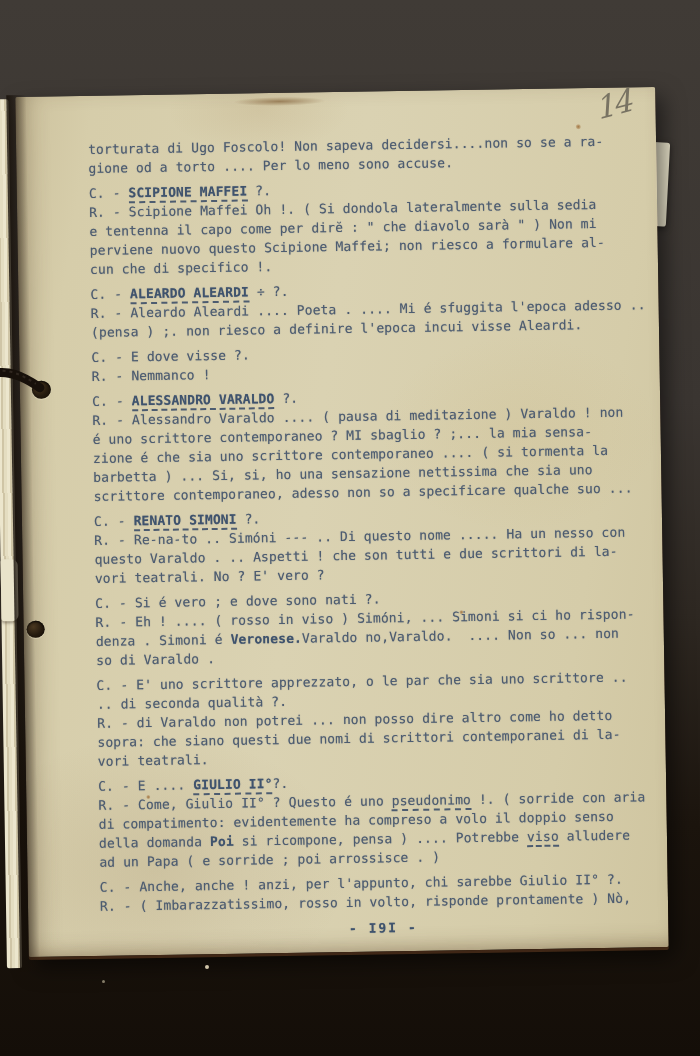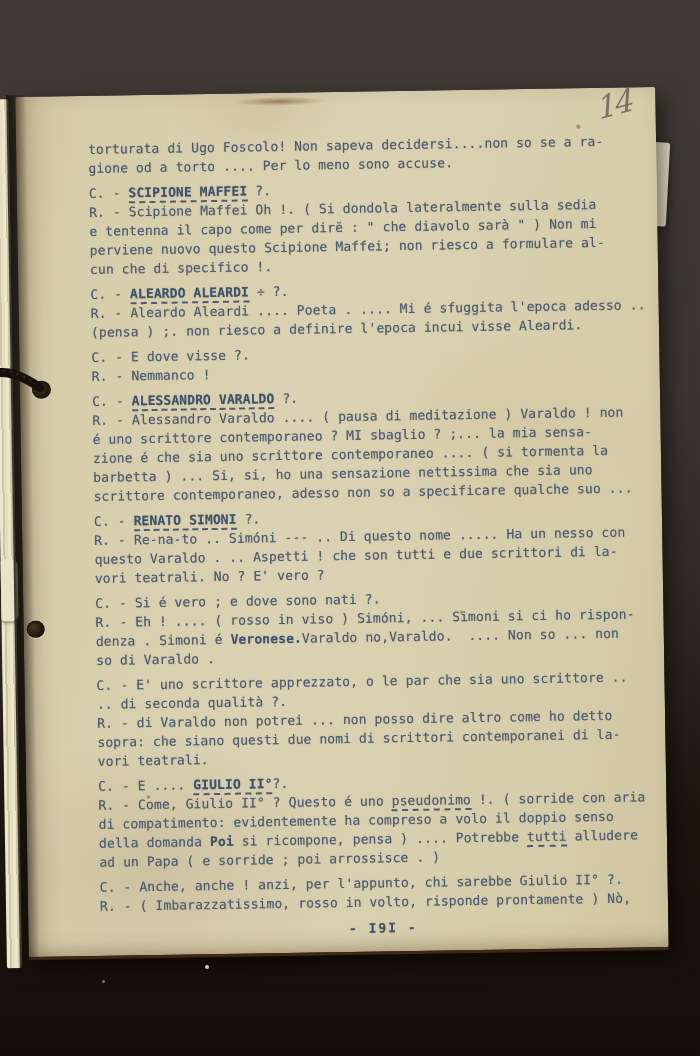--- a/index.html
+++ b/index.html
@@ -135,21 +135,21 @@
           <div class="line"><span>denza . Simoni é </span><span class="b">Veronese.</span><span>Varaldo no,Varaldo.  .... Non so ... non</span></div>
           <div class="line"><span>so di Varaldo .</span></div>
           <div class="line q"><span>C. - E' uno scrittore apprezzato, o le par che sia uno scrittore ..</span></div>
           <div class="line"><span>.. di seconda qualità ?.</span></div>
           <div class="line"><span>R. - di Varaldo non potrei ... non posso dire altro come ho detto</span></div>
           <div class="line"><span>sopra: che siano questi due nomi di scrittori contemporanei di la-</span></div>
           <div class="line"><span>vori teatrali.</span></div>
           <div class="line q"><span>C. - E .... </span><span class="h">GIULIO II°</span><span>?.</span></div>
           <div class="line"><span>R. - Come, Giulio II° ? Questo é uno </span><span class="u">pseudonimo</span><span> !. ( sorride con aria</span></div>
           <div class="line"><span>di compatimento: evidentemente ha compreso a volo il doppio senso</span></div>
-          <div class="line"><span>della domanda </span><span class="b">Poi</span><span> si ricompone, pensa ) .... Potrebbe </span><span class="u">tutti</span><span> alludere</span></div>
+          <div class="line"><span>della domanda </span><span class="b">Poi</span><span> si ricompone, pensa ) .... Potrebbe </span><span class="u">viso</span><span> alludere</span></div>
           <div class="line"><span>ad un Papa ( e sorride ; poi arrossisce . )</span></div>
           <div class="line q"><span>C. - Anche, anche ! anzi, per l'appunto, chi sarebbe Giulio II° ?.</span></div>
           <div class="line"><span>R. - ( Imbarazzatissimo, rosso in volto, risponde prontamente ) Nò,</span></div>
         </div>
       <div class="footer-number">- I9I -</div>
     </div>
 
     <div class="hole hole1"></div>
     <div class="hole hole2"></div>
 

